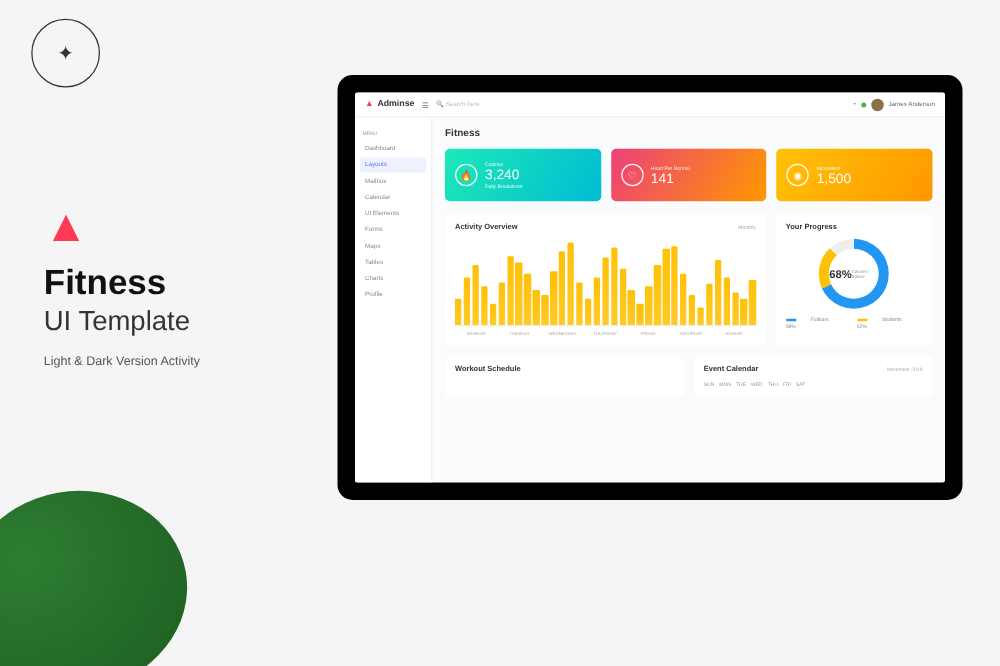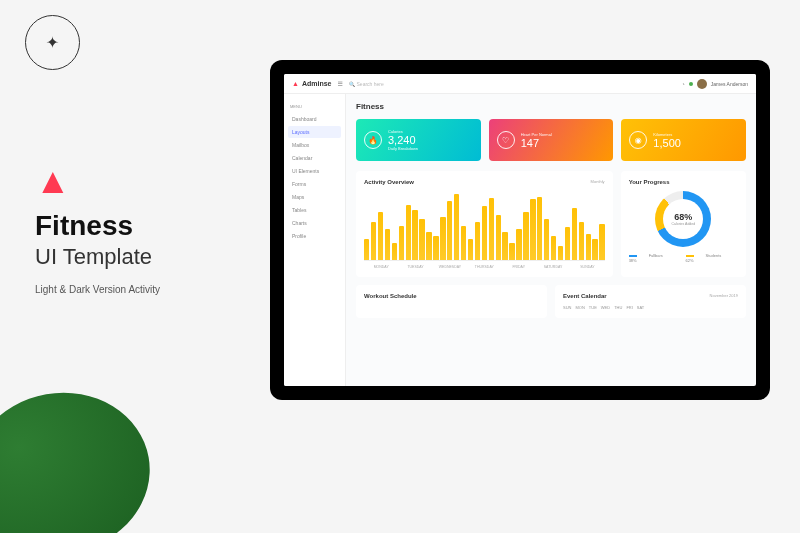--- a/index.html
+++ b/index.html
@@ -39,21 +39,21 @@
 .panel{background:#fff;border-radius:4px;padding:8px}
 .p1{flex:2.2}
 .p2{flex:1}
 .panel .pt{font-size:6px;color:#333;font-weight:600;margin-bottom:6px;display:flex;justify-content:space-between}
 .panel .pt .sm{font-size:4px;color:#aaa;font-weight:400}
 .bars{display:flex;align-items:flex-end;gap:1.5px;height:70px;border-bottom:1px solid #eee}
 .bar{flex:1;background:linear-gradient(#ffc107,#ffca28);border-radius:1px 1px 0 0}
 .days{display:flex;font-size:3.5px;color:#aaa;margin-top:4px}
 .days span{flex:1;text-align:center}
 .donut{width:56px;height:56px;border-radius:50%;background:conic-gradient(#2196f3 0 68%,#ffc107 68% 88%,#eee 88%);display:flex;align-items:center;justify-content:center;margin:4px auto}
-.donut .inner{width:40px;height:40px;border-radius:50%;background:#fff;display:flex;flex-direction:column;align-items:center;justify-content:center}
+.donut .inner{width:40px;height:40px;border-radius:50%;background:#fff;display:flex;flex-direction:row;align-items:center;justify-content:space-between}
 .donut .pct{font-size:9px;font-weight:600;color:#333}
 .donut .sub{font-size:3.5px;color:#999}
 .legend{display:flex;gap:6px;font-size:4px;color:#888;margin-top:6px;justify-content:center}
 .legend span::before{content:"";display:inline-block;width:8px;height:2px;margin-right:2px;vertical-align:middle}
 .lg1::before{background:#2196f3}
 .lg2::before{background:#ffc107}
 .bottom{display:flex;gap:8px;margin-top:8px}
 .bottom .panel{flex:1}
 .cal{display:flex;gap:4px;font-size:4px;color:#999}
 .leaf{position:absolute;left:-30px;bottom:-20px;width:180px;height:160px;background:radial-gradient(ellipse at 30% 30%,#2e7d32,#1b5e20);border-radius:50% 50% 50% 0;transform:rotate(-10deg)}
@@ -113,21 +113,21 @@
       <div>
                 <div class="lbl">Calories</div>
                 <div class="num">3,240</div>
                 <div class="lbl">Daily Breakdown</div>
               </div>
     </div>
     <div class="card c2">
       <div class="ico">♡</div>
       <div>
                 <div class="lbl">Heart Per Normal</div>
-                <div class="num">147</div>
+                <div class="num">141</div>
               </div>
     </div>
     <div class="card c3">
       <div class="ico">◉</div>
       <div>
                 <div class="lbl">Kilometers</div>
                 <div class="num">1,500</div>
               </div>
     </div>
   </div>

